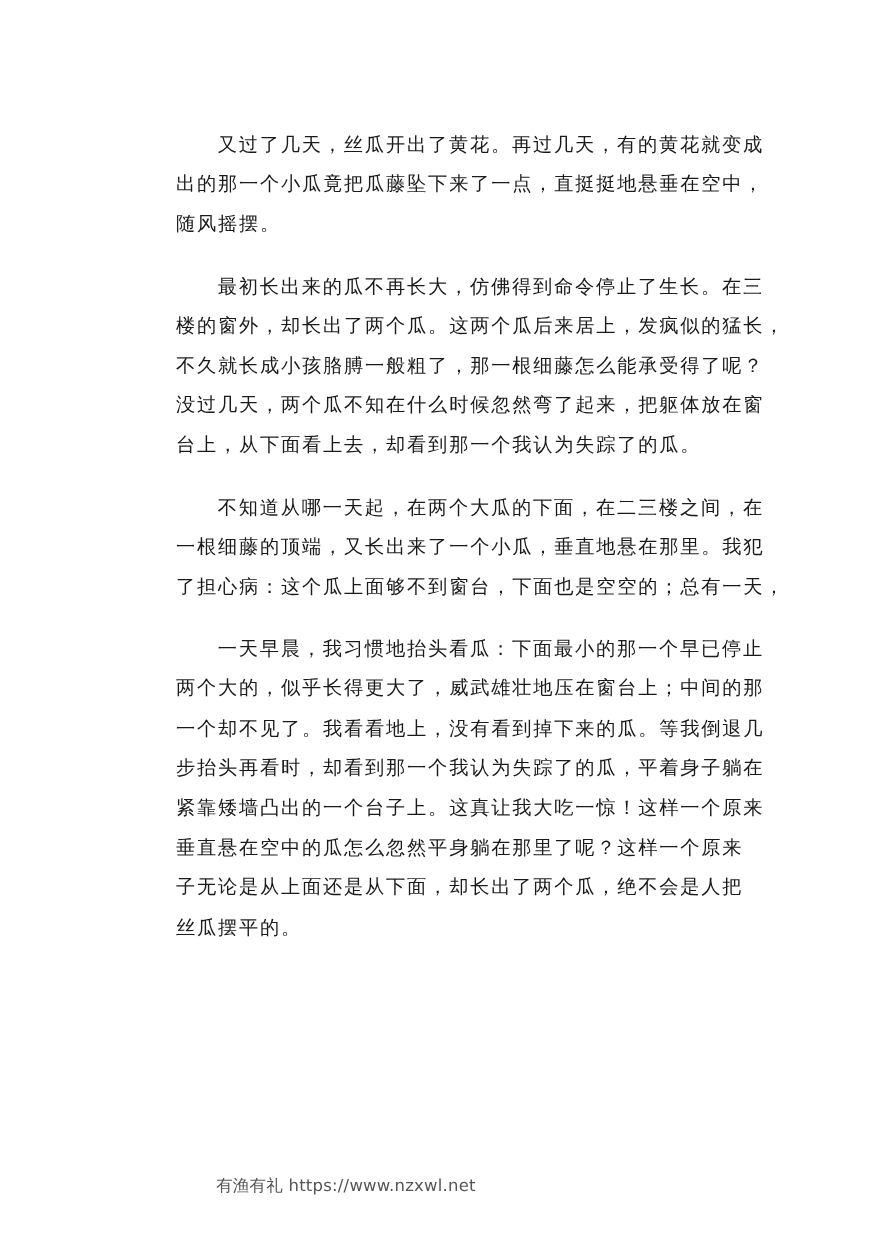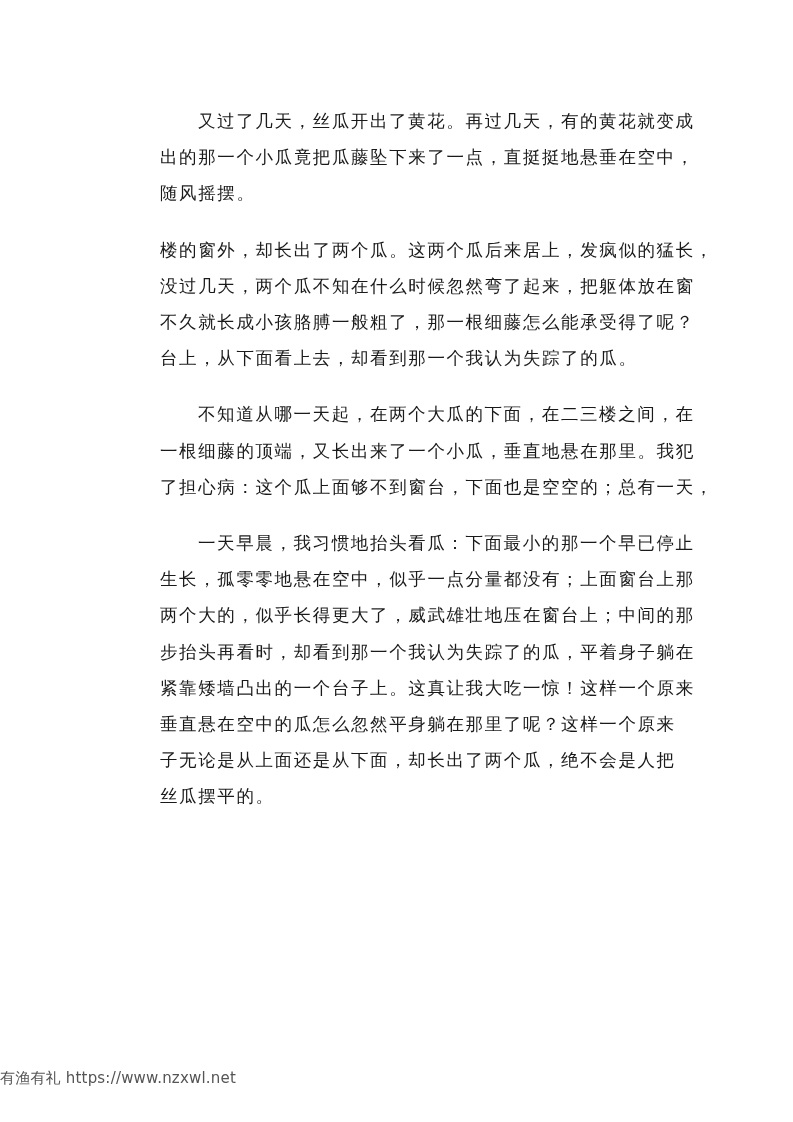--- a/index.html
+++ b/index.html
@@ -15,21 +15,21 @@
       font-family: "DejaVu Serif", "Liberation Serif", serif;
       color: #1a1a1a;
     }
     .page {
       position: absolute;
       left: 160px;
       top: 103px;
       width: 520px;
     }
     .para {
-      margin: 0 0 20px 0;
+      margin: 11px 0 20px 0;
       font-size: 17.5px;
       line-height: 36.2px;
       letter-spacing: 1.6px;
       text-indent: 36px;
       text-align: justify;
       text-align-last: left;
       word-break: break-all;
     }
     .para .line {
       display: block;
@@ -37,50 +37,52 @@
       text-indent: 0;
     }
     .para .line.first {
       padding-left: 38px;
     }
     .footer {
       position: absolute;
       left: 0;
       width: 629px;
       top: 1069px;
+      text-align: center;
       font-family: "DejaVu Sans", "Liberation Sans", sans-serif;
       font-size: 15px;
       color: #555555;
       letter-spacing: 0.2px;
     }
   </style>
 </head>
 <body>
 
 <div class="page">
   <p class="para">
     <span class="line first">又过了几天，丝瓜开出了黄花。再过几天，有的黄花就变成</span>
     <span class="line">出的那一个小瓜竟把瓜藤坠下来了一点，直挺挺地悬垂在空中，</span>
     <span class="line">随风摇摆。</span>
   </p>
   <p class="para">
+    <span class="line first">最初长出来的瓜不再长大，仿佛得到命令停止了生长。在三</span>
     <span class="line">楼的窗外，却长出了两个瓜。这两个瓜后来居上，发疯似的猛长，</span>
+    <span class="line">不久就长成小孩胳膊一般粗了，那一根细藤怎么能承受得了呢？</span>
     <span class="line">没过几天，两个瓜不知在什么时候忽然弯了起来，把躯体放在窗</span>
-    <span class="line">不久就长成小孩胳膊一般粗了，那一根细藤怎么能承受得了呢？</span>
     <span class="line">台上，从下面看上去，却看到那一个我认为失踪了的瓜。</span>
   </p>
   <p class="para">
     <span class="line first">不知道从哪一天起，在两个大瓜的下面，在二三楼之间，在</span>
     <span class="line">一根细藤的顶端，又长出来了一个小瓜，垂直地悬在那里。我犯</span>
     <span class="line">了担心病：这个瓜上面够不到窗台，下面也是空空的；总有一天，</span>
   </p>
   <p class="para">
     <span class="line first">一天早晨，我习惯地抬头看瓜：下面最小的那一个早已停止</span>
-    <span class="line">生长，孤零零地悬在空中，似乎一点分量都没有；上面窗台上那</span>
     <span class="line">两个大的，似乎长得更大了，威武雄壮地压在窗台上；中间的那</span>
+    <span class="line">一个却不见了。我看看地上，没有看到掉下来的瓜。等我倒退几</span>
     <span class="line">步抬头再看时，却看到那一个我认为失踪了的瓜，平着身子躺在</span>
     <span class="line">紧靠矮墙凸出的一个台子上。这真让我大吃一惊！这样一个原来</span>
     <span class="line">垂直悬在空中的瓜怎么忽然平身躺在那里了呢？这样一个原来</span>
     <span class="line">子无论是从上面还是从下面，却长出了两个瓜，绝不会是人把</span>
     <span class="line">丝瓜摆平的。</span>
   </p>
 </div>
 
 <div class="footer">有渔有礼 https://www.nzxwl.net</div>
 

